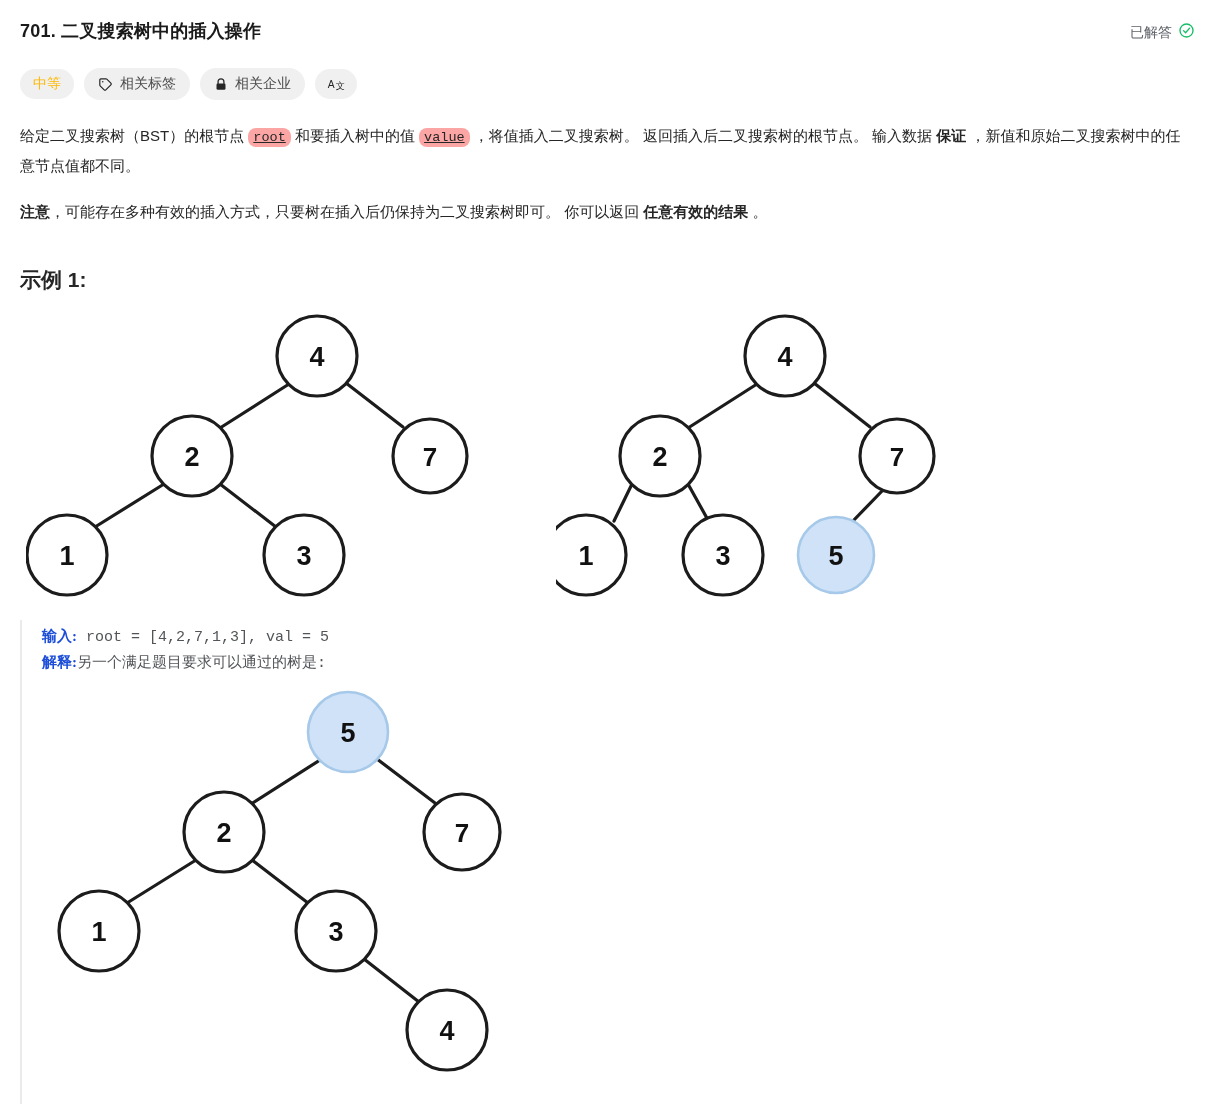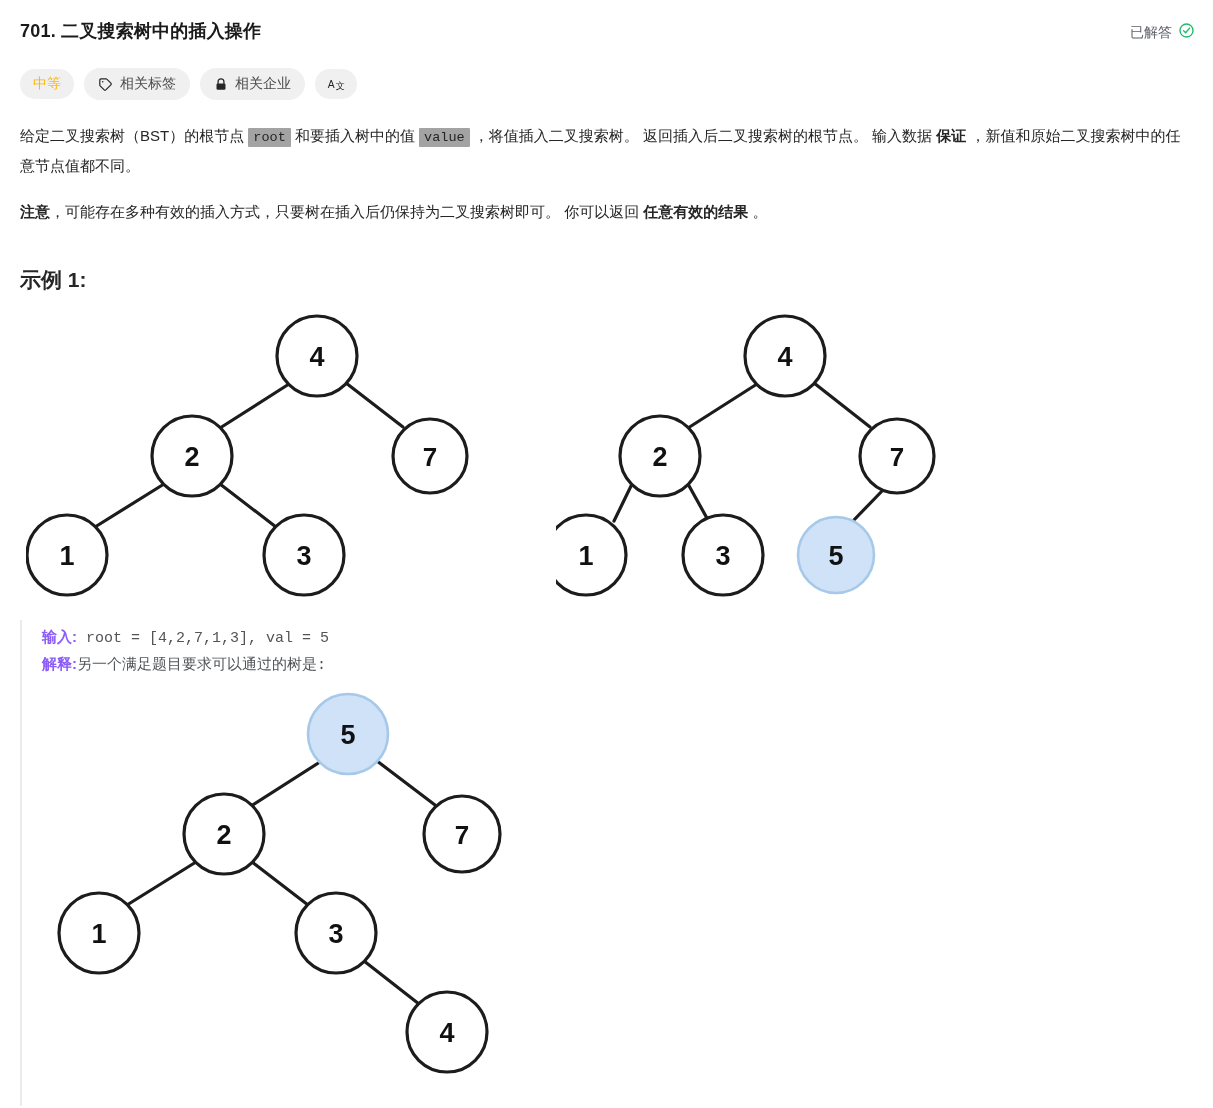--- a/index.html
+++ b/index.html
@@ -87,24 +87,25 @@
     font-size: 15px;
     line-height: 28px;
     color: #262626;
     max-width: 1180px;
   }
   .desc p { margin: 0 0 18px 0; }
   .desc p:last-child { margin-bottom: 16px; }
   code.inline {
     font-family: "Liberation Mono", "DejaVu Sans Mono", monospace;
     font-size: 13.5px;
-    background: #a3a3a3;
-    border-radius: 1px;
+    background: #fca5a5;
+    border-radius: 8px;
     padding: 2px 5px;
     color: #262626;
+    text-decoration: underline;
   }
   strong { font-weight: 700; }
 
   
   .example-title {
     margin-top: 40px;
     font-size: 21px;
     font-weight: 700;
     color: #262626;
   }
@@ -120,23 +121,23 @@
     padding: 4px 0 10px 20px;
   }
   .example-line {
     font-family: "Liberation Mono", "DejaVu Sans Mono", monospace;
     font-size: 15px;
     line-height: 25px;
     color: #525558;
     white-space: pre;
   }
   .example-line b {
-    font-family: Liberation Sans, sans-serif;
-    font-weight: 700;
-    color: #8b5cf6;
+    font-family: Liberation Serif, serif;
+    font-weight: 700;
+    color: #1d4ed8;
   }
   .example-line .cn {
     font-family: Liberation Mono, monospace;
   }
   .example-tree { margin-top: 14px; margin-left: -4px; }
 
   svg text {
     font-family: "Liberation Sans", "DejaVu Sans", sans-serif;
     font-weight: 700;
     text-anchor: middle;

